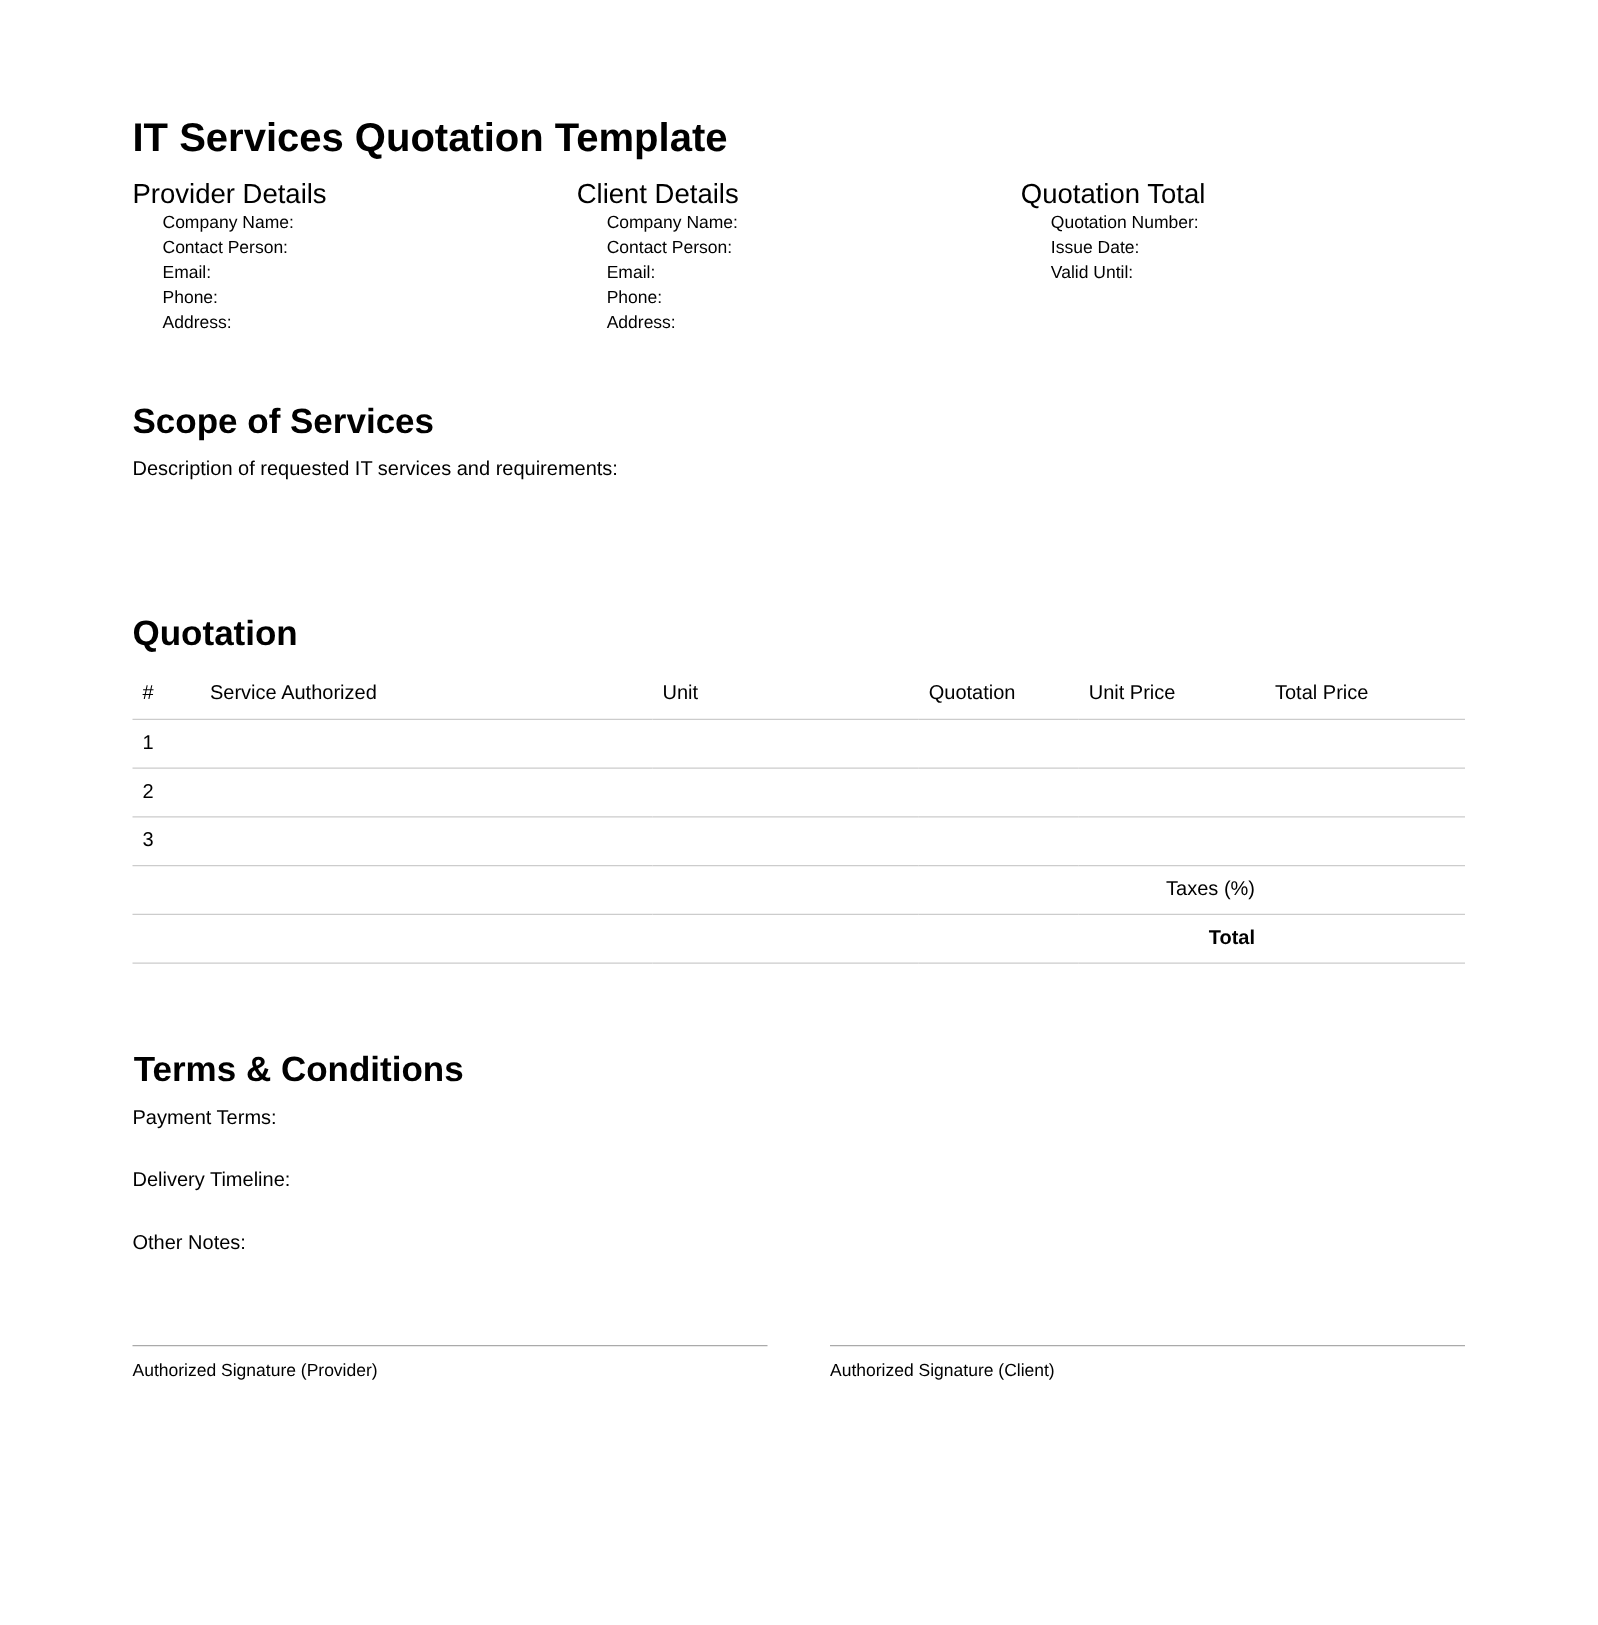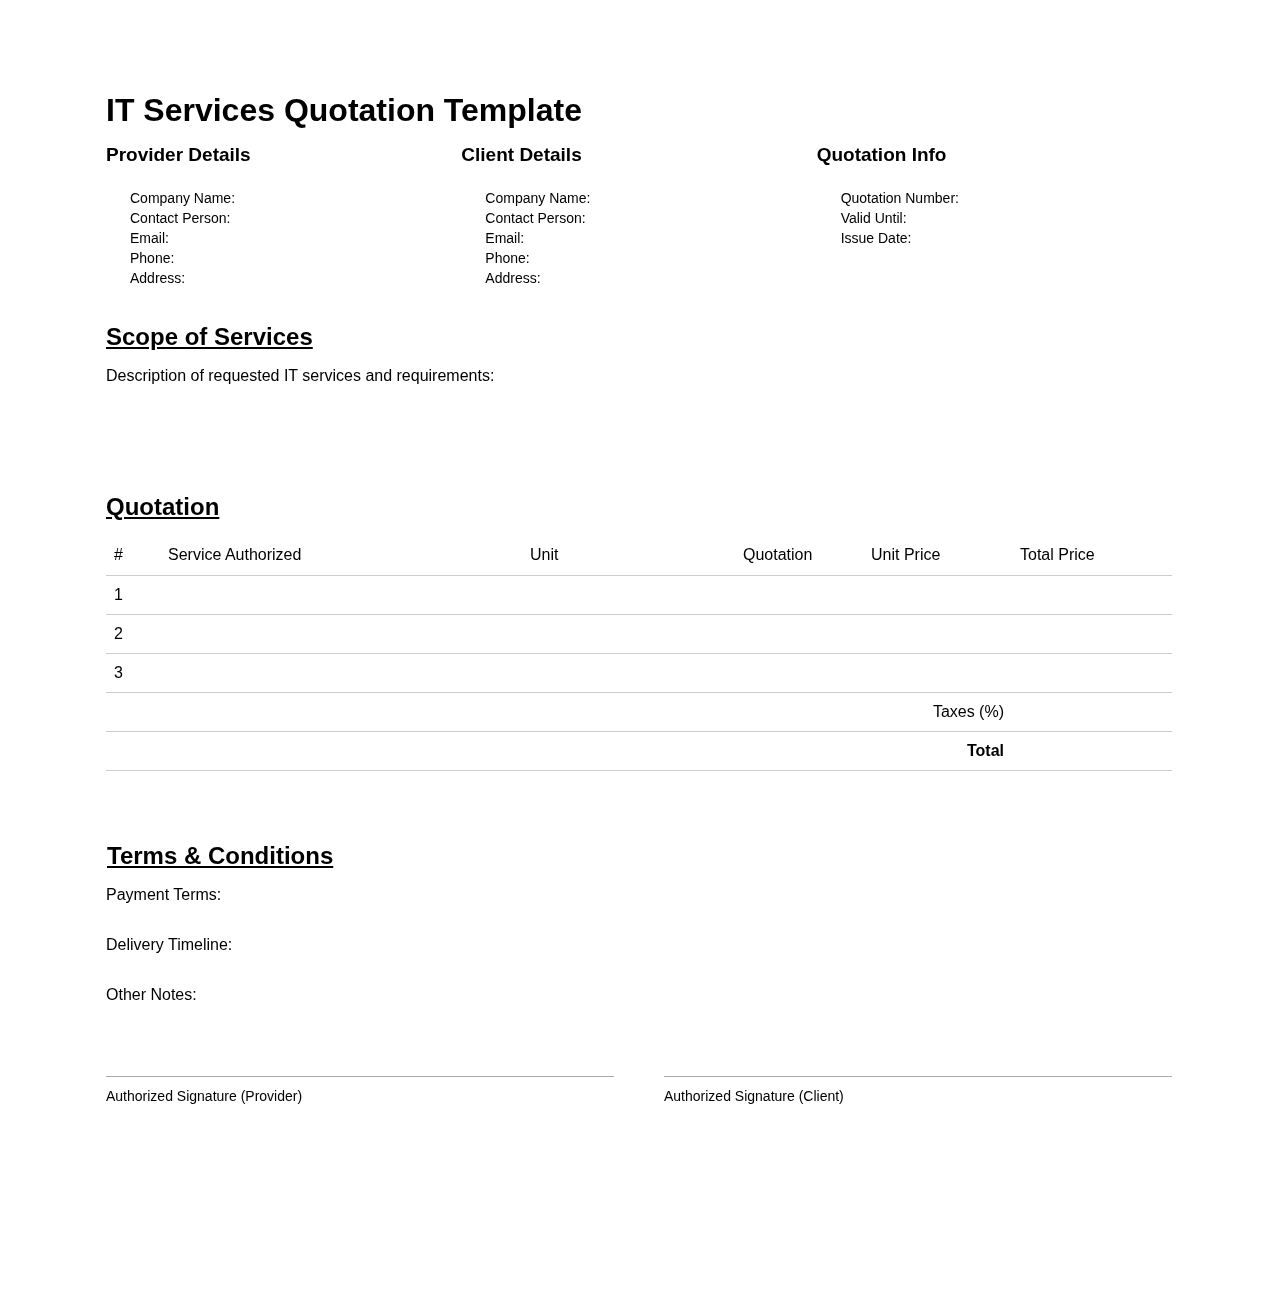--- a/index.html
+++ b/index.html
@@ -30,38 +30,37 @@
     position: absolute;
     top: 143px;
     left: 0;
     width: 1066px;
     display: flex;
   }
   .details .col {
     width: 369px;
   }
   .details h3 {
-    font-size: 19px;
-    font-weight: bold;
+    font-size: 22px;
+    font-weight: normal;
     line-height: 24px;
-    margin-bottom: 21px;
+    margin-bottom: 0;
   }
   .details .line {
     font-size: 14px;
     line-height: 20px;
     margin-left: 24px;
   }
   .section-title {
     position: absolute;
     left: 0;
-    font-size: 24px;
+    font-size: 28px;
     font-weight: bold;
     line-height: 30px;
     white-space: nowrap;
-    text-decoration: underline;
   }
   .body-text {
     position: absolute;
     left: 0;
     font-size: 16px;
     line-height: 20px;
     white-space: nowrap;
   }
   table.quote {
     position: absolute;
@@ -115,24 +114,24 @@
     </div>
     <div class="col">
       <h3>Client Details</h3>
       <div class="line">Company Name:</div>
       <div class="line">Contact Person:</div>
       <div class="line">Email:</div>
       <div class="line">Phone:</div>
       <div class="line">Address:</div>
     </div>
     <div class="col">
-      <h3>Quotation Info</h3>
+      <h3>Quotation Total</h3>
       <div class="line">Quotation Number:</div>
+      <div class="line">Issue Date:</div>
       <div class="line">Valid Until:</div>
-      <div class="line">Issue Date:</div>
     </div>
   </div>
 
   <div class="section-title" style="top:322px;">Scope of Services</div>
   <div class="body-text" style="top:366px;text-align:center;">Description of requested IT services and requirements:</div>
 
   <div class="section-title" style="top:492px;">Quotation</div>
 
   <table class="quote">
     <colgroup>

